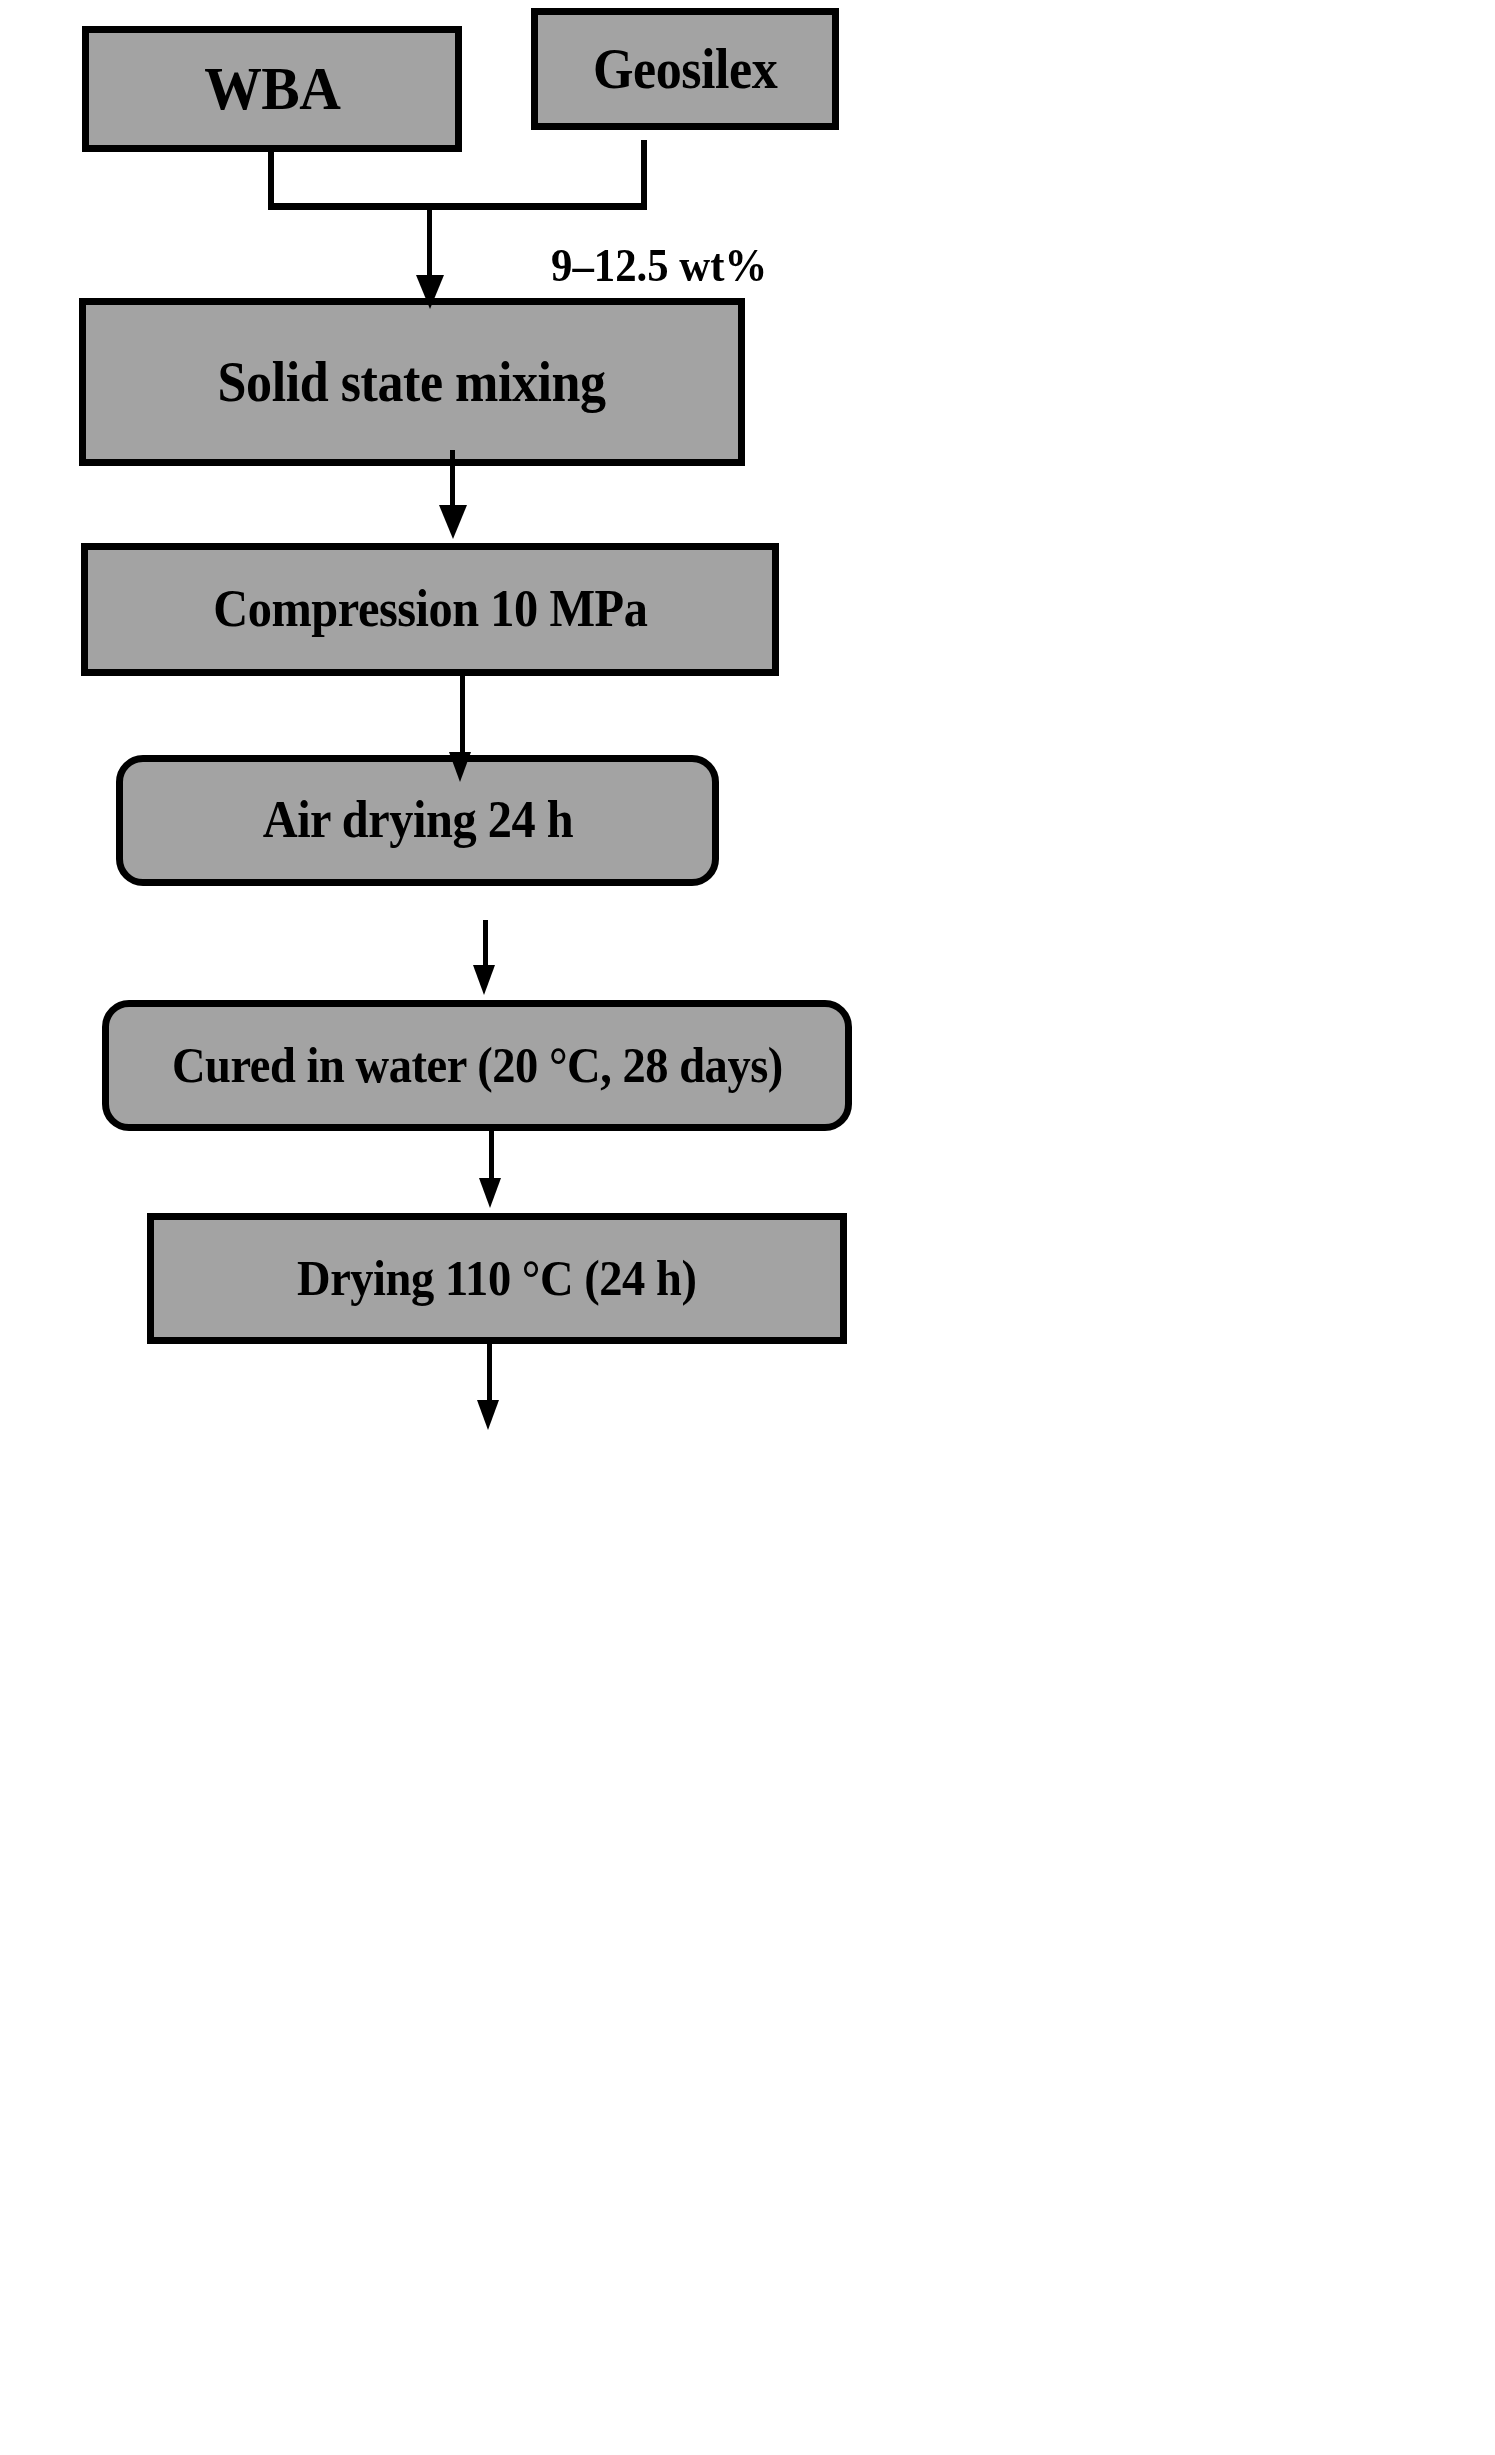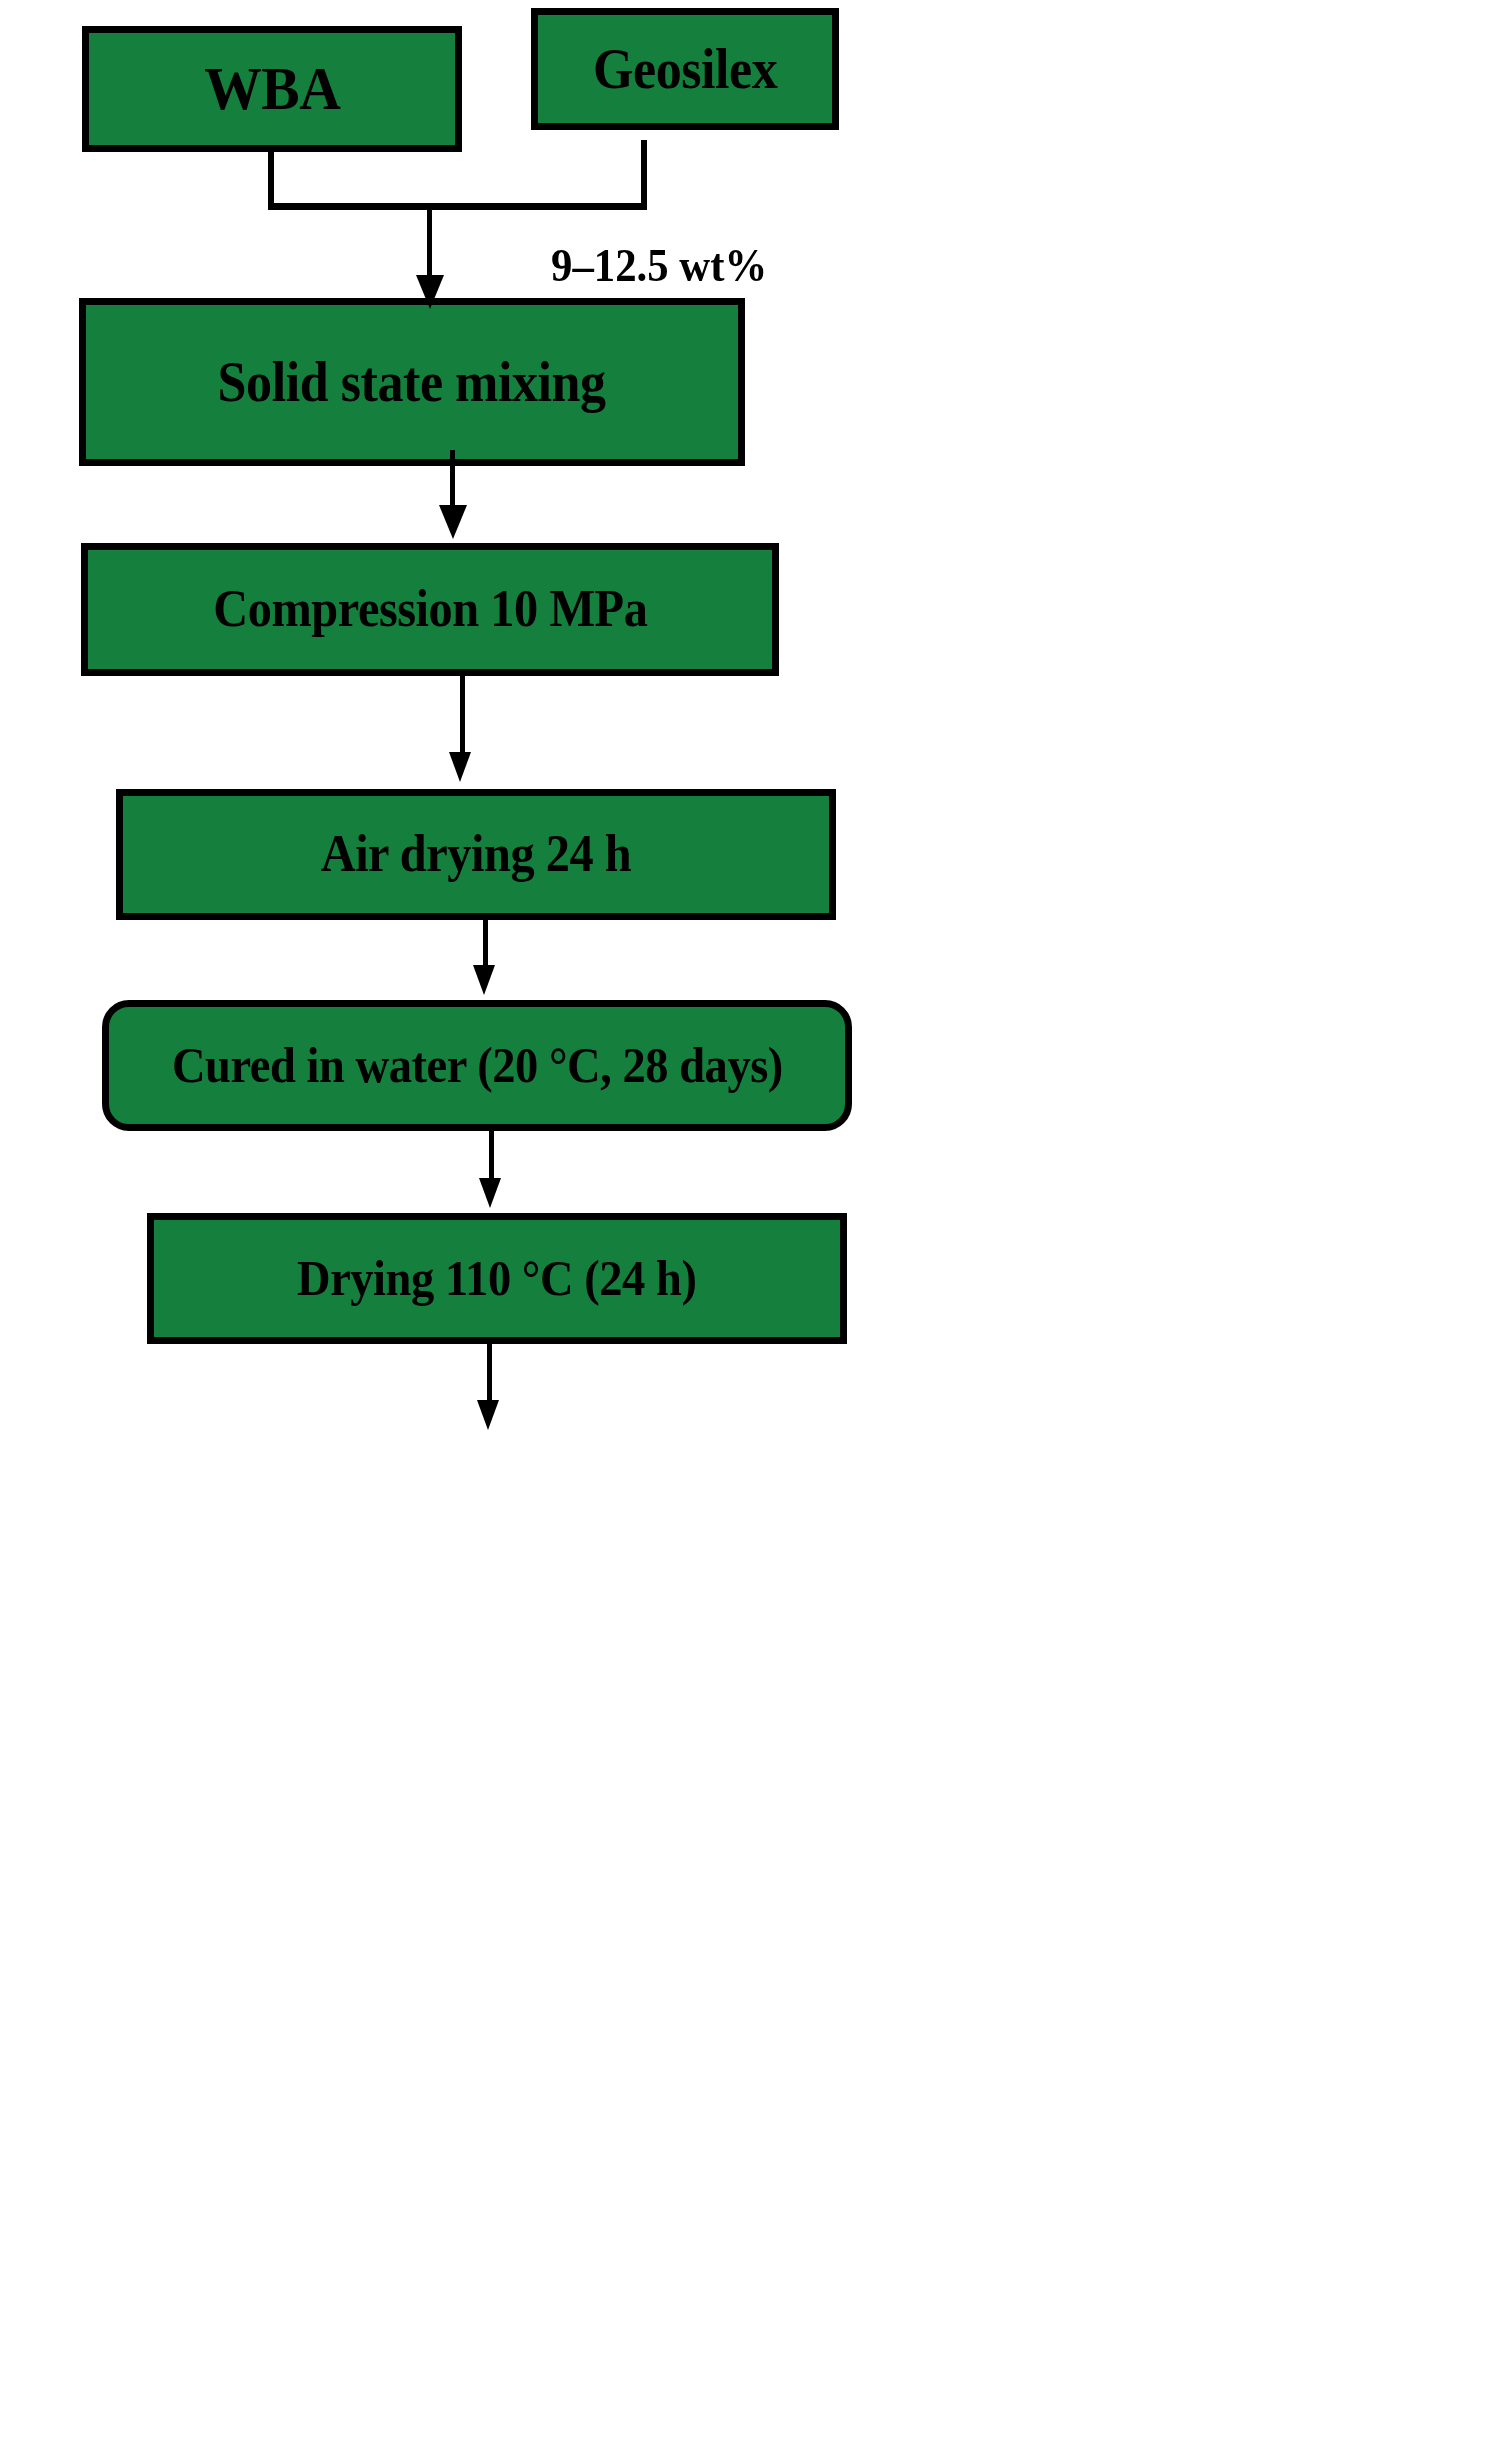--- a/index.html
+++ b/index.html
@@ -11,21 +11,21 @@
   #stage{
     position:relative;
     width:1495px;
     height:2455px;
     background:#ffffff;
     overflow:hidden;
   }
   .node{
     position:absolute;
     box-sizing:border-box;
-    background:#15803d;
+    background:#a3a3a3;
     border:7px solid #000000;
     display:flex;
     align-items:center;
     justify-content:center;
     text-align:center;
   }
   .node .label{
     font-weight:700;
     line-height:1.05;
     white-space:nowrap;
@@ -39,21 +39,21 @@
 
   #node-geosilex {left:531px; top:8px;   width:308px; height:122px;}
   #node-geosilex .label{font-size:56px;}
 
   #node-mixing   {left:79px;  top:298px;  width:666px; height:168px;}
   #node-mixing .label{font-size:56px;}
 
   #node-compress {left:81px;  top:543px;  width:698px; height:133px;align-items:center;}
   #node-compress .label{font-size:52px;}
 
-  #node-airdry   {left:116px; top:789px;  width:720px; height:131px;}
+  #node-airdry   {left:116px; top:755px;  width:603px; height:131px;border-radius:27px;}
   #node-airdry .label{font-size:52px;}
 
   #node-cured    {left:102px; top:1000px; width:750px; height:131px;border-radius:27px;}
   #node-cured .label{font-size:50px;}
 
   #node-drying   {left:123px; top:1213px; width:700px; height:131px;margin-left:24px;}
   #node-drying .label{font-size:50px;}
 
   #node-product  {left:8px;   top:1434px; width:916px; height:124px;}
   #node-product .label{font-size:50px;}

